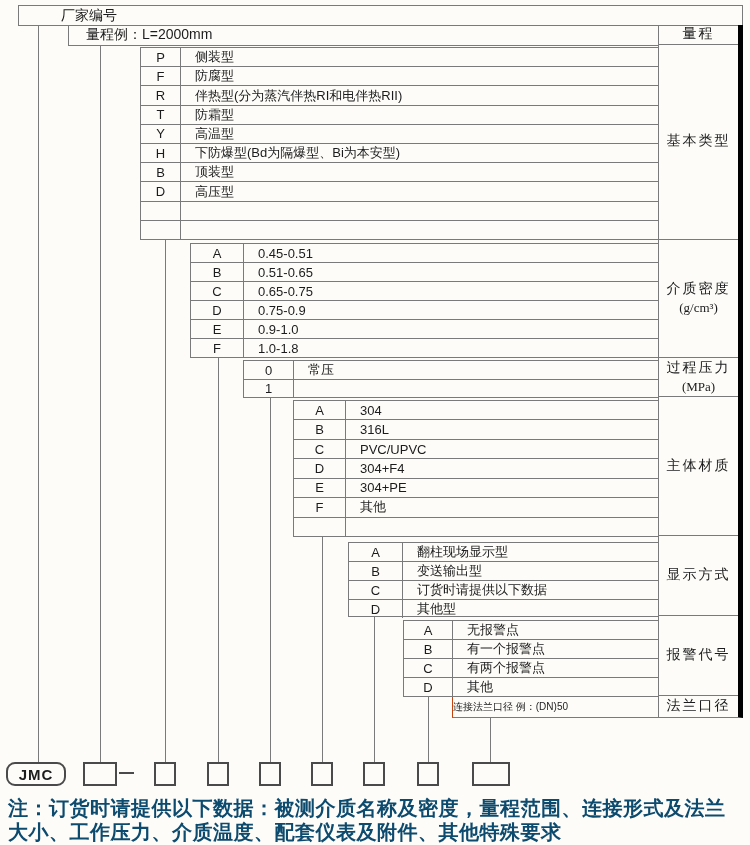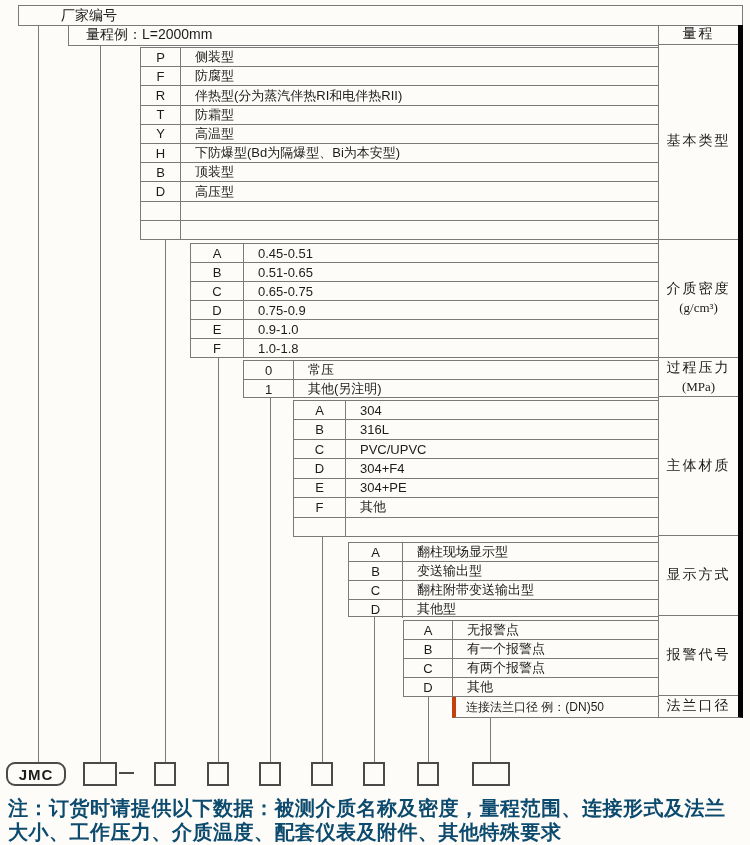--- a/index.html
+++ b/index.html
@@ -22,22 +22,22 @@
   .code{display:flex;align-items:center;justify-content:center;border-right:1px solid #7a7a7a;font-size:13px;}
   .desc{flex:1;display:flex;align-items:center;padding-left:14px;font-size:13px;white-space:nowrap;}
   .b2 .code{width:40px;}
   .b3 .code{width:53px;}
   .b4 .code{width:50px;}
   .b5 .code{width:52px;}
   .b6 .code{width:54px;}
   .b7 .code{width:49px;}
   .flange-row{
     position:absolute;left:452px;top:697px;width:206px;height:21px;
-    border-left:4px solid #c2410c;border-bottom:1px solid #7a7a7a;
-    display:flex;align-items:center;padding-left:10px;font-size:12px;white-space:nowrap;
+    border-left:1px solid #c2410c;border-bottom:1px solid #7a7a7a;
+    display:flex;align-items:center;padding-left:0;font-size:10px;white-space:nowrap;
   }
   
   .labelcol{
     position:absolute;left:658px;top:25px;width:85px;height:693px;
     border-left:1px solid #7a7a7a;border-right:5px solid #000000;border-bottom:1px solid #7a7a7a;
     display:flex;flex-direction:column;
     font-family:"Liberation Serif",serif;
   }
   .lcell{
     display:flex;flex-direction:column;align-items:center;justify-content:center;
@@ -144,21 +144,20 @@
       </div>
   </div>
 
   <div class="block b4" style="left:243px;top:360px;width:415px;height:38px;">
     <div class="row">
         <span class="code">0</span>
         <span class="desc">常压</span>
       </div>
     <div class="row">
         <span class="code">1</span>
-        <span class="desc">其他(另注明)</span>
       </div>
   </div>
 
   <div class="block b5" style="left:293px;top:400px;width:365px;height:137px;">
     <div class="row">
         <span class="code">A</span>
         <span class="desc">304</span>
       </div>
     <div class="row">
         <span class="code">B</span>
@@ -190,21 +189,21 @@
     <div class="row">
         <span class="code">A</span>
         <span class="desc">翻柱现场显示型</span>
       </div>
     <div class="row">
         <span class="code">B</span>
         <span class="desc">变送输出型</span>
       </div>
     <div class="row">
         <span class="code">C</span>
-        <span class="desc">翻柱附带变送输出型</span>
+        <span class="desc">订货时请提供以下数据</span>
       </div>
     <div class="row">
         <span class="code">D</span>
         <span class="desc">其他型</span>
       </div>
   </div>
 
   <div class="block b7" style="left:403px;top:620px;width:255px;height:77px;">
     <div class="row">
         <span class="code">A</span>

